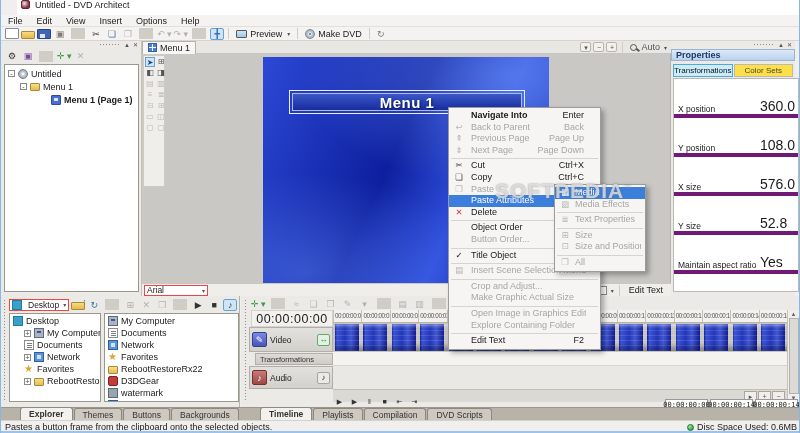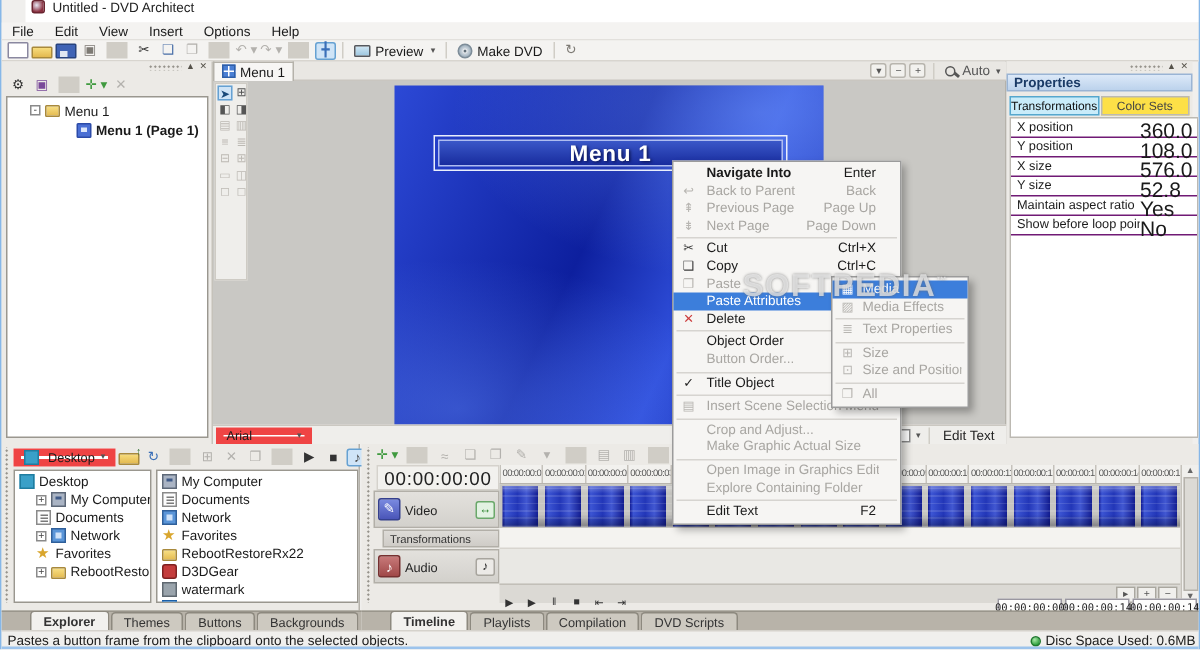--- a/index.html
+++ b/index.html
@@ -81,34 +81,34 @@
   .tsb.dis { color:#bdbab4; }
   .tsb.pressed { background:#cfe4f7; border:1px solid #66a1d2; color:#1a4a7a; }
   .canvas-blue { position:absolute; left:121px; top:16px; width:286px; height:227px;
     background: radial-gradient(130% 90% at 85% 8%, rgba(120,160,255,0.50), rgba(120,160,255,0) 55%),
                 radial-gradient(110% 80% at 15% 95%, rgba(100,140,250,0.45), rgba(0,0,60,0) 55%),
                 linear-gradient(115deg, #2c49d6 0%, #0d1f9e 45%, #3050dc 68%, #0e209f 100%); }
   .title-obj { position:absolute; left:26px; top:33px; width:236px; height:24px; border:1px solid #e9eefc; padding:2px; }
   .title-obj-inner { width:100%; height:100%; border:1px solid #aebcf0; background:linear-gradient(180deg,#3a57c8,#182c9e); display:flex; align-items:center; justify-content:center; }
   .title-obj-inner span { font-size:15px; font-weight:bold; color:#fff; text-shadow:1px 1px 2px rgba(0,0,30,0.65); letter-spacing:0.5px; }
   .formatbar { position:absolute; left:0; top:242px; width:529px; height:13px; background:#efeeeb; border-top:1px solid #cbc8c1; display:flex; align-items:center; padding-left:2px; gap:2px; }
-  .combo { display:flex; align-items:center; justify-content:space-between; background:#fff; border:5px solid #ef4444; height:11px; padding:0 2px; font-size:8.5px; }
+  .combo { display:flex; align-items:center; justify-content:space-between; background:#fff; border:1px solid #ef4444; height:11px; padding:0 2px; font-size:8.5px; }
   .combo .drop { margin-left:4px; }
   .fmt-right { margin-left:auto; display:flex; align-items:center; gap:2px; padding-right:4px; }
   .swatch { width:16px; height:9px; background:#fff; border:1px solid #8a8a8a; }
   .edit-text-lbl { font-size:9px; color:#222; padding:0 4px; }
 
   
   .rpanel { left:670px; top:41px; width:124px; height:255px; background:#eceae6; }
   .props-title { height:12px; background:linear-gradient(#dce9f8,#bcd2ec); border:1px solid #9ab4d4; display:flex; align-items:center; padding-left:4px; color:#1a3a66; font-weight:bold; }
   .props-tabs { display:flex; gap:1px; padding:3px 2px 2px 2px; }
   .ptab { flex:1; height:13px; display:flex; align-items:center; justify-content:center; font-size:8px; background:#fde047; border:1px solid #bcb9b2; color:#444; white-space:nowrap; overflow:hidden; }
   .ptab.active { background:#c9ecfa; border-color:#56a7cd; color:#111; }
   .props-grid { position:absolute; left:2px; top:37px; width:126px; height:214px; background:#fff; border:1px solid #bcb9b2; }
-  .prow { display:flex; height:13px; align-items:flex-start; border-bottom:1px solid #701a75; }
+  .prow { display:flex; height:13px; align-items:flex-end; border-bottom:4px solid #701a75;margin-top:26px; }
   .prow .plabel { width:86px; padding-left:4px; overflow:hidden; white-space:nowrap; font-size:8.5px; }
   .prow .pvalue { flex:1; font-size:14px; }
 
   
   .expanel { left:0; top:296px; width:239px; height:111px; background:#eceae6; border-right:1px solid #b5b2aa; }
   .ex-toolbar { position:absolute; left:8px; top:2px; width:230px; height:13px; display:flex; align-items:center; gap:1px; }
   .ex-grip { position:absolute; left:1px; top:2px; width:5px; height:104px; }
   .ex-combo { width:92px; height:12px; }
   .pane { position:absolute; background:#fff; border:1px solid #9a978f; overflow:hidden; padding-top:1px; }
   .pane-tree { left:8px; top:17px; width:92px; height:89px; }
@@ -246,20 +246,25 @@
     <div class="ptoolbar">
 
     <span class="tbtn c-dark">⚙</span>
         <span class="tbtn c-purple">▣</span>
         <span class="tbtn tsep"></span>
         <span class="tbtn c-green">✛ ▾</span>
         <span class="tbtn dis">✕</span>
       </div>
     <div class="ptree">
 
+        <div class="trow ind0 has-exp">
+          <span class="exp">-</span>
+          <span class="tico ic-disc2"></span>
+          <span class="tlabel">Untitled</span>
+        </div>
 
         <div class="trow ind1 has-exp">
           <span class="exp">-</span>
           <span class="tico ic-folder"></span>
           <span class="tlabel">Menu 1</span>
         </div>
 
         <div class="trow ind2 bold">
 
           <span class="tico ic-page"></span>

